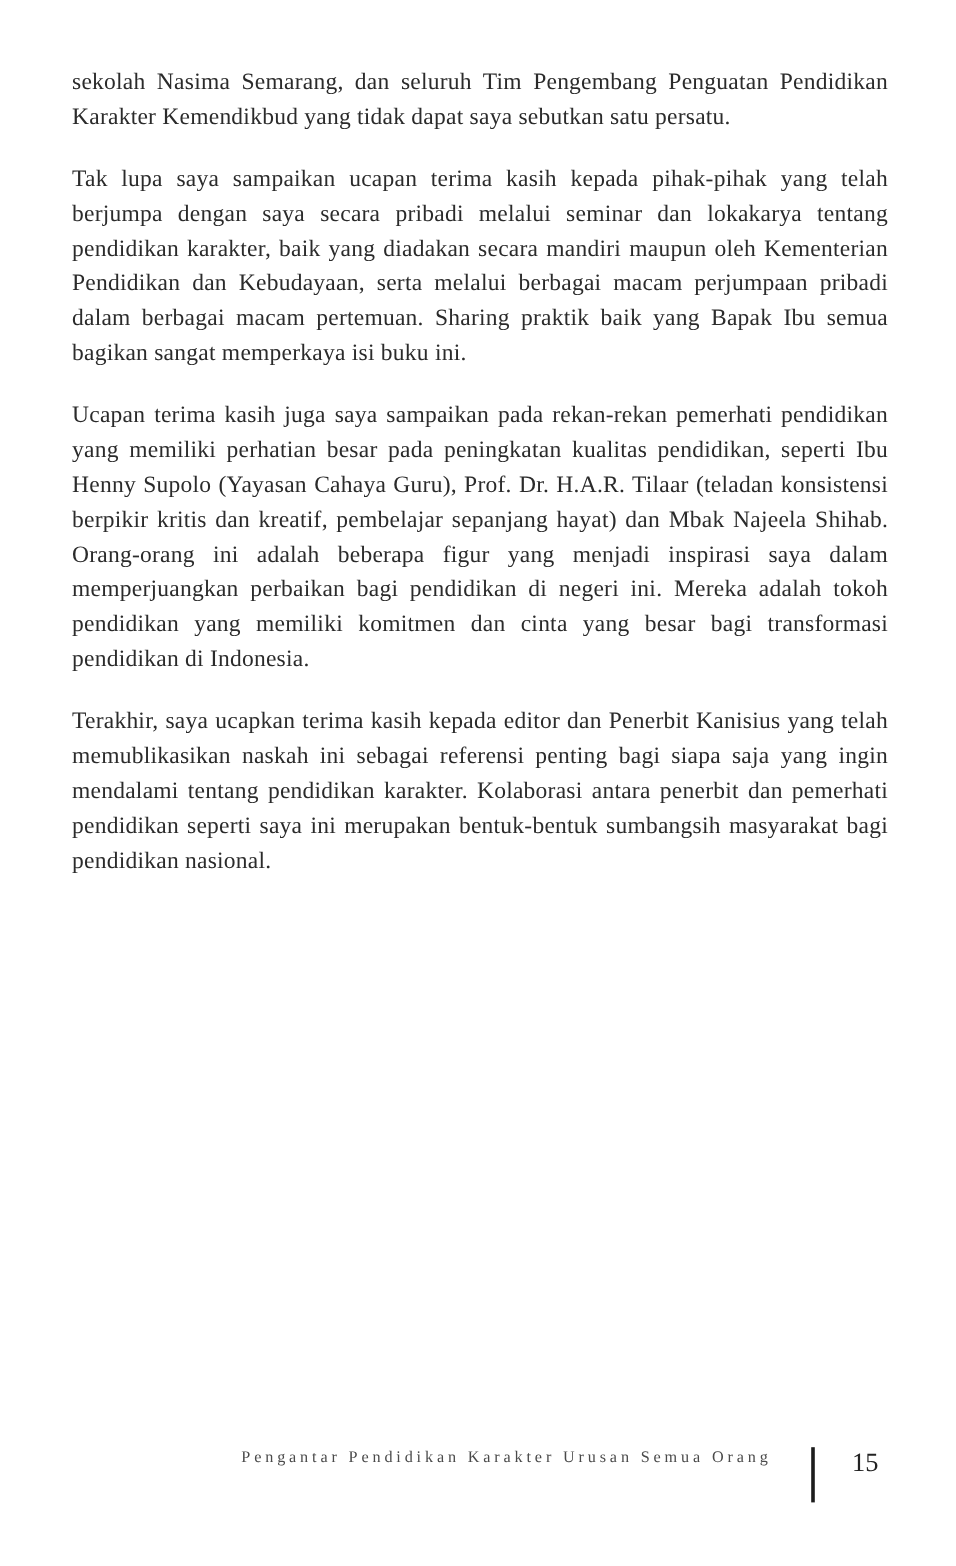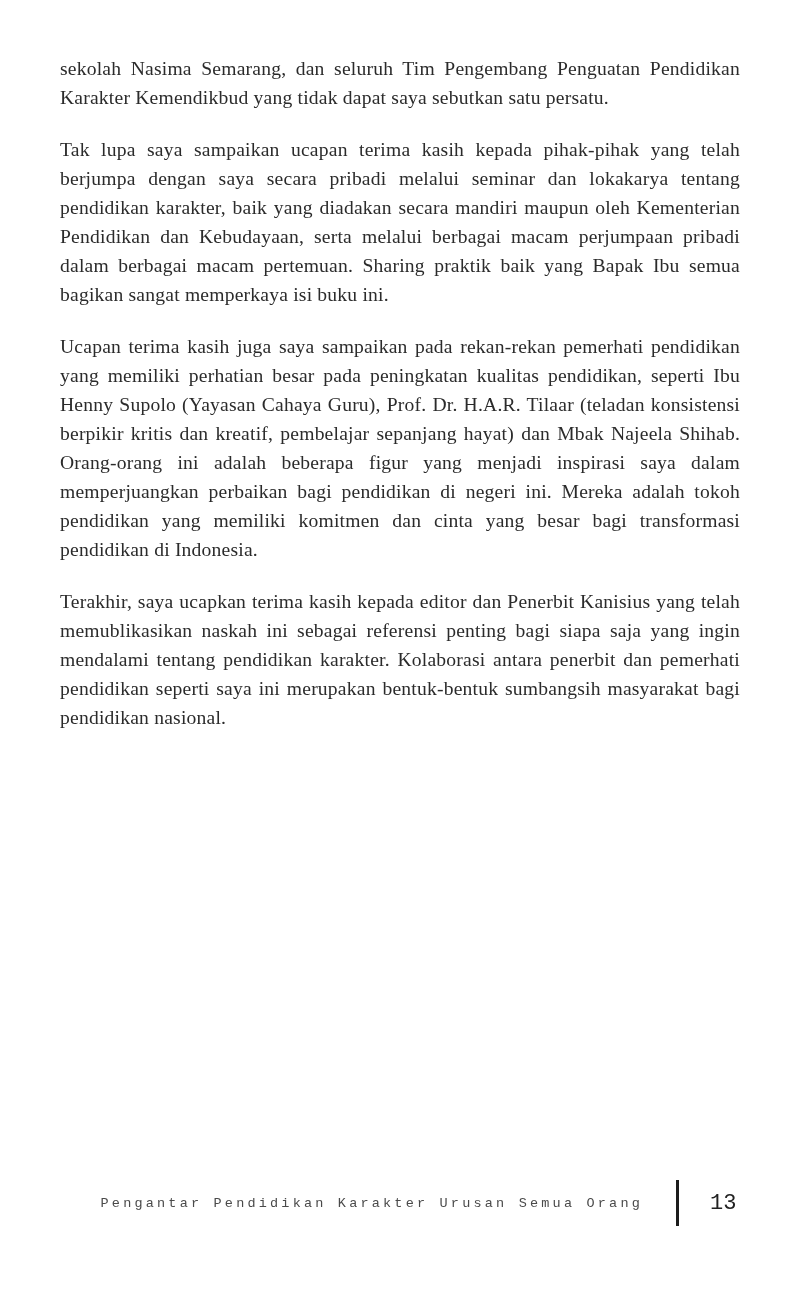--- a/index.html
+++ b/index.html
@@ -29,28 +29,27 @@
     text-align: justify;
     letter-spacing: 0.2px;
     margin-bottom: 23px;
     color: #2b2b2b;
     font-weight: 400;
   }
   .para .italic {
   }
   .footer {
     position: absolute;
-    top: 1179px;
+    top: 1206px;
     left: 60px;
     width: 680px;
     height: 48px;
     display: flex;
-    align-items: center;
+    align-items: flex-start;
     justify-content: flex-end;
-    font-family: Liberation Mono, monospace;
   }
   .running-title {
     font-size: 13.5px;
     letter-spacing: 3.2px;
     color: #4a4a4a;
     white-space: nowrap;
     margin-right: 33px;
   }
   .footer-rule {
     width: 3px;
@@ -78,16 +77,16 @@
 
     <p class="para">Ucapan terima kasih juga saya sampaikan pada rekan-rekan pemerhati pendidikan yang memiliki perhatian besar pada peningkatan kualitas pendidikan, seperti Ibu Henny Supolo (Yayasan Cahaya Guru), Prof. Dr. H.A.R. Tilaar (teladan konsistensi berpikir kritis dan kreatif, pembelajar sepanjang hayat) dan Mbak Najeela Shihab. Orang-orang ini adalah beberapa figur yang menjadi inspirasi saya dalam memperjuangkan perbaikan bagi pendidikan di negeri ini. Mereka adalah tokoh pendidikan yang memiliki komitmen dan cinta yang besar bagi transformasi pendidikan di Indonesia.</p>
 
     <p class="para">Terakhir, saya ucapkan terima kasih kepada editor dan Penerbit Kanisius yang telah memublikasikan naskah ini sebagai referensi penting bagi siapa saja yang ingin mendalami tentang pendidikan karakter. Kolaborasi antara penerbit dan pemerhati pendidikan seperti saya ini merupakan bentuk-bentuk sumbangsih masyarakat bagi pendidikan nasional.</p>
 
   </div>
 
   <div class="footer">
     <span class="running-title">Pengantar Pendidikan Karakter Urusan Semua Orang</span>
     <span class="footer-rule"></span>
-    <span class="page-number">13</span>
+    <span class="page-number">15</span>
   </div>
 
 </div>
 
 </body></html>

